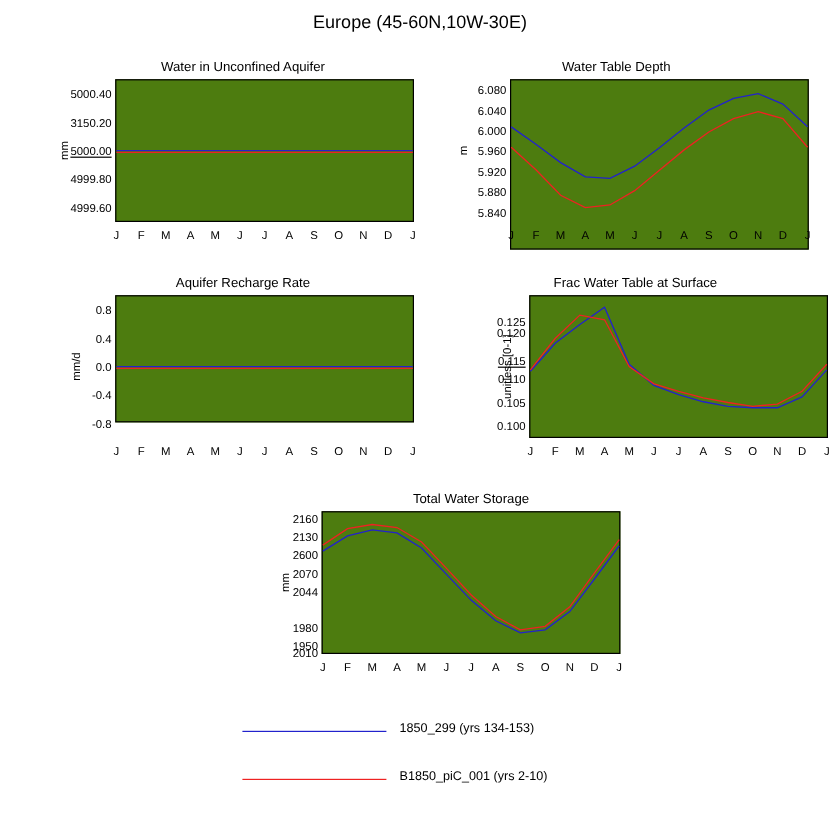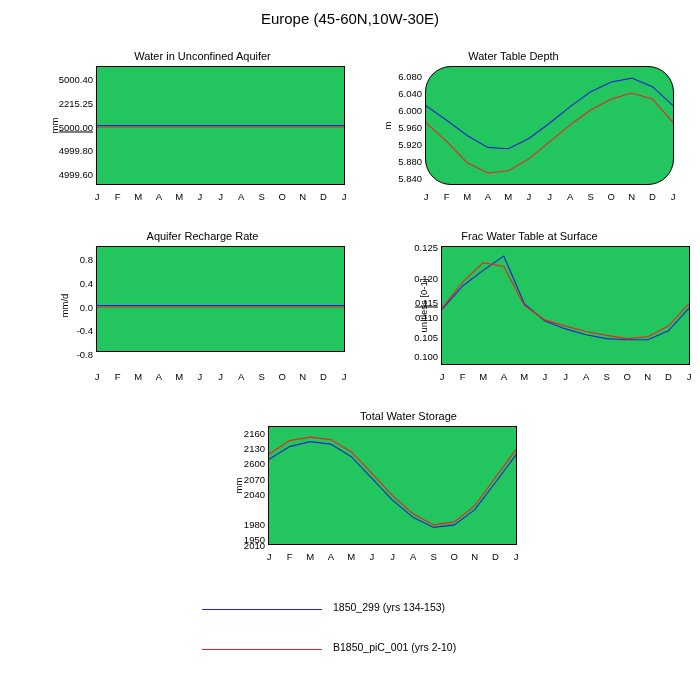--- a/index.html
+++ b/index.html
@@ -32,21 +32,21 @@
     top: 0;
     left: 0;
     width: 100%;
     text-align: center;
     font-size: 11px;
   }
   .plot-area {
     position: absolute;
     border: 1px solid #000;
     box-sizing: border-box;
-    background: #22c55e;
+    background: #4d7c0f;
   }
   .ylabel {
     position: absolute;
     font-size: 9.5px;
     transform-origin: 50% 50%;
     white-space: nowrap;
   }
   .ytick {
     position: absolute;
     font-size: 9.5px;
@@ -84,21 +84,21 @@
 <div class="panel" style="left:60px; top:50px; width:285px; height:150px;">
   <div class="panel-title">Water in Unconfined Aquifer</div>
   <div class="ylabel" style="left:-36px; top:70px; width:60px; text-align:center; transform:rotate(-90deg);">mm</div>
   <div class="plot-area" style="left:36px; top:16px; width:249px; height:119px;">
     <svg width="247" height="117" viewBox="0 0 247 117">
       <polyline fill="none" stroke="#2222cc" stroke-width="1.1" points="0,58.5 20.6,58.5 41.2,58.5 61.8,58.5 82.3,58.5 102.9,58.5 123.5,58.5 144.1,58.5 164.7,58.5 185.3,58.5 205.8,58.5 226.4,58.5 247,58.5"></polyline>
       <polyline fill="none" stroke="#ee2222" stroke-width="1.1" points="0,60 20.6,60 41.2,60 61.8,60 82.3,60 102.9,60 123.5,60 144.1,60 164.7,60 185.3,60 205.8,60 226.4,60 247,60"></polyline>
     </svg>
 
     <div class="ytick" style="left:-58px; top:11.9px; width:54px;">5000.40</div>
-    <div class="ytick" style="left:-58px; top:35.7px; width:54px;">2215.25</div>
+    <div class="ytick" style="left:-58px; top:35.7px; width:54px;">3150.20</div>
     <div class="ytick" style="left:-58px; top:59.5px; width:54px;text-decoration:underline;">5000.00</div>
     <div class="ytick" style="left:-58px; top:83.3px; width:54px;">4999.80</div>
     <div class="ytick" style="left:-58px; top:107.1px; width:54px;">4999.60</div>
 
     <div class="xtick" style="left:0px; top:124px;">J</div>
     <div class="xtick" style="left:20.6px; top:124px;">F</div>
     <div class="xtick" style="left:41.2px; top:124px;">M</div>
     <div class="xtick" style="left:61.8px; top:124px;">A</div>
     <div class="xtick" style="left:82.3px; top:124px;">M</div>
     <div class="xtick" style="left:102.9px; top:124px;">J</div>
@@ -108,21 +108,21 @@
     <div class="xtick" style="left:185.3px; top:124px;">O</div>
     <div class="xtick" style="left:205.8px; top:124px;">N</div>
     <div class="xtick" style="left:226.4px; top:124px;">D</div>
     <div class="xtick" style="left:247px; top:124px;">J</div>
   </div>
 </div>
 
 <div class="panel" style="left:405px; top:50px; width:285px; height:150px;">
   <div class="panel-title" style="left:-16px; width:249px;">Water Table Depth</div>
   <div class="ylabel" style="left:-48px; top:70px; width:60px; text-align:center; transform:rotate(-90deg);">m</div>
-  <div class="plot-area" style="left:20px; top:16px; width:249px; height:119px;border-radius:26px;">
+  <div class="plot-area" style="left:20px; top:16px; width:249px; height:142px;">
     <svg width="247" height="117" viewBox="0 0 247 117">
       <polyline fill="none" stroke="#2222cc" stroke-width="1.1" points="0,38.7 20.6,53.2 41.2,68.5 61.8,80.4 82.3,81.7 102.9,71.5 123.5,56.2 144.1,39.6 164.7,24.7 185.3,15.0 205.8,11.1 226.4,19.7 247,38.7"></polyline>
       <polyline fill="none" stroke="#ee2222" stroke-width="1.1" points="0,55.7 20.6,74.4 41.2,95.7 61.8,106.0 82.3,103.8 102.9,91.9 123.5,74.9 144.1,57.9 164.7,43.0 185.3,31.9 205.8,26.0 226.4,31.9 247,55.7"></polyline>
     </svg>
     <div class="ytick" style="left:-46px; top:8.5px; width:42px;">6.080</div>
     <div class="ytick" style="left:-46px; top:25.5px; width:42px;">6.040</div>
     <div class="ytick" style="left:-46px; top:42.5px; width:42px;">6.000</div>
     <div class="ytick" style="left:-46px; top:59.5px; width:42px;">5.960</div>
     <div class="ytick" style="left:-46px; top:76.5px; width:42px;">5.920</div>
     <div class="ytick" style="left:-46px; top:93.5px; width:42px;">5.880</div>
@@ -173,21 +173,21 @@
 </div>
 
 <div class="panel" style="left:405px; top:230px; width:285px; height:150px;">
   <div class="panel-title" style="left:0px; width:249px;">Frac Water Table at Surface</div>
   <div class="ylabel" style="left:-27px; top:70px; width:90px; text-align:center; transform:rotate(-90deg);">unitless [0-1]</div>
   <div class="plot-area" style="left:36px; top:16px; width:249px; height:119px;">
     <svg width="247" height="117" viewBox="0 0 247 117">
       <polyline fill="none" stroke="#2222cc" stroke-width="1.1" points="0,62.4 20.6,39.0 41.2,23.4 61.8,9.0 82.3,56.6 102.9,74.1 123.5,81.9 144.1,87.8 164.7,91.6 185.3,92.8 205.8,92.8 226.4,83.8 247,61.2"></polyline>
       <polyline fill="none" stroke="#ee2222" stroke-width="1.1" points="0,61.2 20.6,35.1 41.2,15.6 61.8,19.5 82.3,58.5 102.9,72.9 123.5,79.1 144.1,84.5 164.7,88.4 185.3,91.6 205.8,89.7 226.4,79.1 247,56.6"></polyline>
     </svg>
-    <div class="ytick" style="left:-42px; top:0; width:38px;">0.125</div>
+    <div class="ytick" style="left:-42px; top:22px; width:38px;">0.125</div>
     <div class="ytick" style="left:-42px; top:31.2px; width:38px;">0.120</div>
     <div class="ytick" style="left:-42px; top:55px; width:38px;text-decoration:underline;">0.115</div>
     <div class="ytick" style="left:-42px; top:70.2px; width:38px;">0.110</div>
     <div class="ytick" style="left:-42px; top:89.7px; width:38px;">0.105</div>
     <div class="ytick" style="left:-42px; top:109.2px; width:38px;">0.100</div>
     <div class="xtick" style="left:0px; top:124px;">J</div>
     <div class="xtick" style="left:20.6px; top:124px;">F</div>
     <div class="xtick" style="left:41.2px; top:124px;">M</div>
     <div class="xtick" style="left:61.8px; top:124px;">A</div>
     <div class="xtick" style="left:82.3px; top:124px;">M</div>
@@ -196,32 +196,32 @@
     <div class="xtick" style="left:144.1px; top:124px;">A</div>
     <div class="xtick" style="left:164.7px; top:124px;">S</div>
     <div class="xtick" style="left:185.3px; top:124px;">O</div>
     <div class="xtick" style="left:205.8px; top:124px;">N</div>
     <div class="xtick" style="left:226.4px; top:124px;">D</div>
     <div class="xtick" style="left:247px; top:124px;">J</div>
   </div>
 </div>
 
 <div class="panel" style="left:232px; top:410px; width:285px; height:160px;">
-  <div class="panel-title" style="left:52px; width:249px;text-align:center;">Total Water Storage</div>
+  <div class="panel-title" style="left:36px; width:249px;text-align:center;">Total Water Storage</div>
   <div class="ylabel" style="left:-24px; top:70px; width:60px; text-align:center; transform:rotate(-90deg);">mm</div>
   <div class="plot-area" style="left:36px; top:16px; width:249px; height:119px;">
     <svg width="247" height="117" viewBox="0 0 247 117">
       <polyline fill="none" stroke="#2222cc" stroke-width="1.1" points="0,32.3 20.6,19.6 41.2,14.6 61.8,17.1 82.3,29.7 102.9,51.4 123.5,73.1 144.1,90.3 164.7,100.4 185.3,97.9 205.8,82.7 226.4,55.5 247,27.8"></polyline>
       <polyline fill="none" stroke="#ee2222" stroke-width="1.1" points="0,27.3 20.6,13.6 41.2,10.1 61.8,12.6 82.3,24.7 102.9,46.4 123.5,68.6 144.1,86.8 164.7,97.9 185.3,94.9 205.8,78.7 226.4,50.4 247,22.7"></polyline>
     </svg>
     <div class="ytick" style="left:-34px; top:6.0px; width:30px;">2160</div>
     <div class="ytick" style="left:-34px; top:21.2px; width:30px;">2130</div>
     <div class="ytick" style="left:-34px; top:36.4px; width:30px;">2600</div>
     <div class="ytick" style="left:-34px; top:51.6px; width:30px;">2070</div>
-    <div class="ytick" style="left:-34px; top:66.8px; width:30px;">2040</div>
+    <div class="ytick" style="left:-34px; top:66.8px; width:30px;">2044</div>
     <div class="ytick" style="left:-34px; top:82.0px; width:30px;margin-top:36px;">2010</div>
     <div class="ytick" style="left:-34px; top:97.2px; width:30px;">1980</div>
     <div class="ytick" style="left:-34px; top:112.4px; width:30px;">1950</div>
     <div class="xtick" style="left:0px; top:124px;">J</div>
     <div class="xtick" style="left:20.6px; top:124px;">F</div>
     <div class="xtick" style="left:41.2px; top:124px;">M</div>
     <div class="xtick" style="left:61.8px; top:124px;">A</div>
     <div class="xtick" style="left:82.3px; top:124px;">M</div>
     <div class="xtick" style="left:102.9px; top:124px;">J</div>
     <div class="xtick" style="left:123.5px; top:124px;">J</div>

